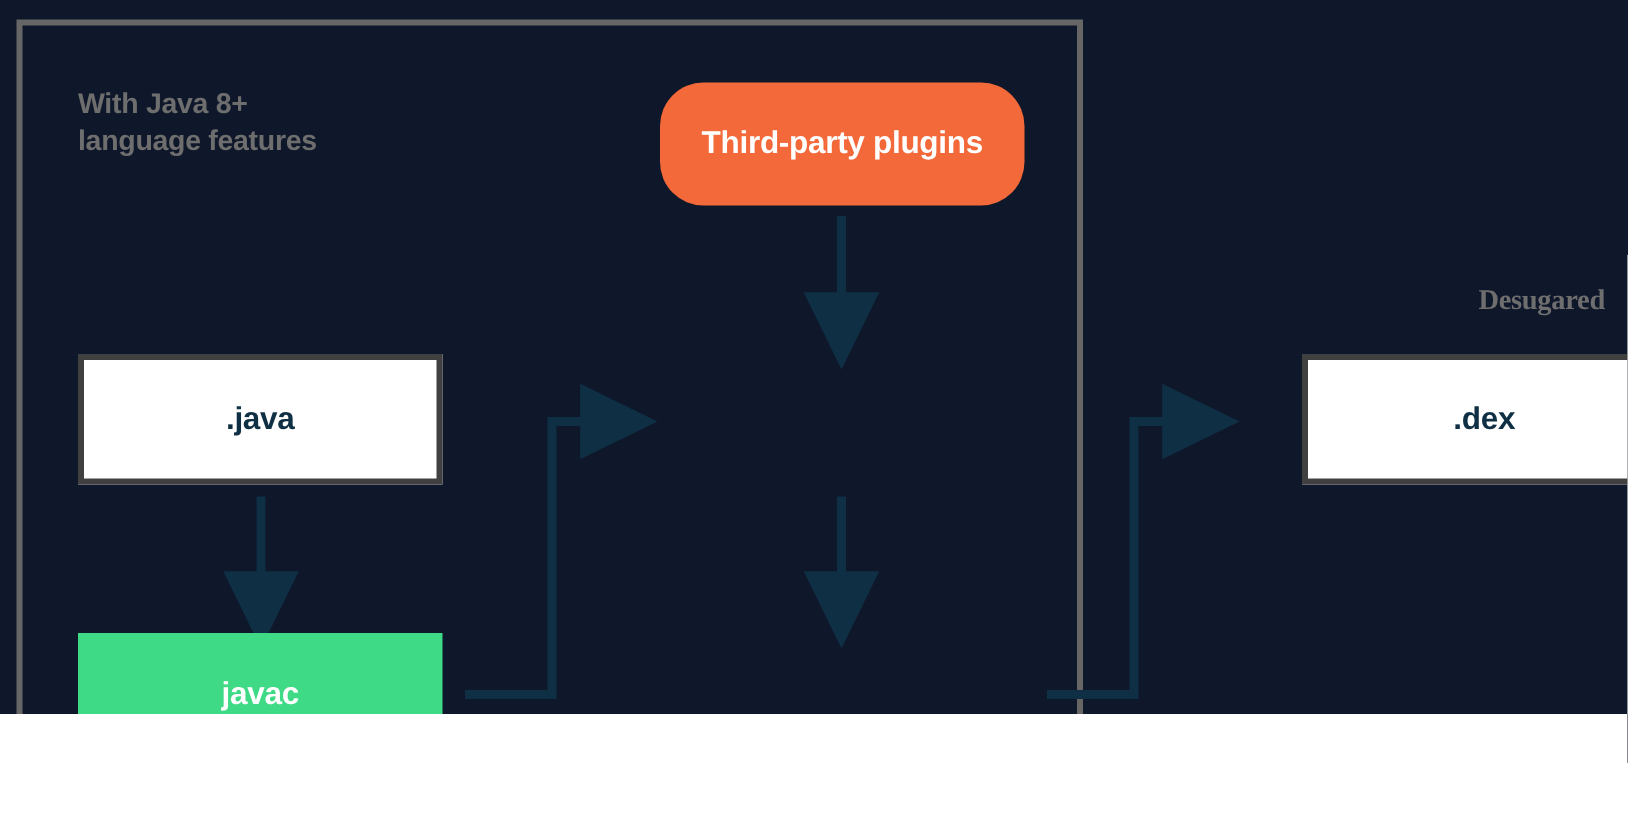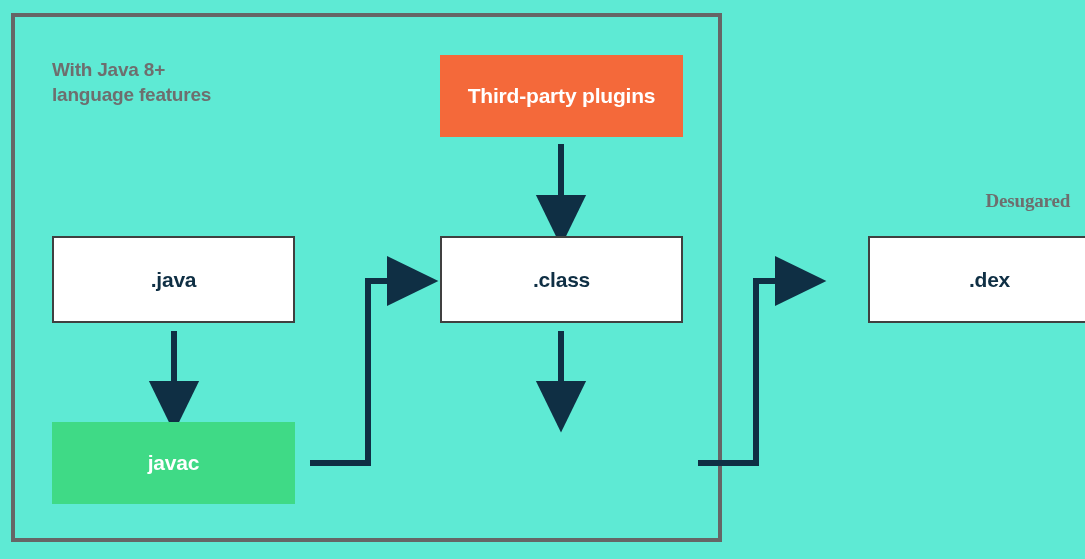--- a/index.html
+++ b/index.html
@@ -3,22 +3,22 @@
 <meta charset="utf-8">
 <style>
   html, body {
     margin: 0;
     padding: 0;
     background: #ffffff;
   }
   #diagram-root {
     position: relative;
     width: 1085px;
-    height: 559px;
-    background: #5eead4;
+    height: 476px;
+    background: #0f172a;
     font-family: "Liberation Sans", "DejaVu Sans", sans-serif;
     overflow: hidden;
   }
 
   
   .group-container {
     position: absolute;
     left: 11px;
     top: 13px;
     width: 711px;
@@ -59,40 +59,40 @@
     display: flex;
     align-items: center;
     justify-content: center;
     font-weight: bold;
     font-size: 21px;
     letter-spacing: -0.2px;
     font-stretch: condensed;
   }
   .node-outline {
     background: #ffffff;
-    border: 2px solid #404040;
+    border: 4px solid #404040;
     color: #0f2f44;
   }
   .node-filled-green {
     background: #3fda86;
     border: none;
     color: #ffffff;
   }
   .node-filled-orange {
     background: #f4693a;
     border: none;
     color: #ffffff;
   }
 
   
   .node-java    { left: 52px;  top: 236px; width: 243px; height: 87px; }
   .node-javac   { left: 52px;  top: 422px; width: 243px; height: 82px; }
   .node-class   { left: 440px; top: 236px; width: 243px; height: 87px; }
   .node-d8r8    { left: 440px; top: 422px; width: 243px; height: 82px; }
-  .node-plugins { left: 440px; top: 55px;  width: 243px; height: 82px; }
+  .node-plugins { left: 440px; top: 55px;  width: 243px; height: 82px; border-radius: 29px; }
   .node-dex     { left: 828px; top: 236px; width: 243px; height: 87px; margin-left: 40px; }
 
   
   .connectors {
     position: absolute;
     left: 0;
     top: 0;
     width: 1085px;
     height: 559px;
     pointer-events: none;
@@ -137,18 +137,17 @@
       <path d="M 698 463 L 756 463 L 756 281 L 806 281" fill="none" stroke="#0f2f44" stroke-width="6" stroke-linecap="butt" stroke-linejoin="miter" marker-end="url(#arrowhead)"></path>
     </g>
   </svg>
 
   <div class="node node-filled-orange node-plugins">Third-party plugins</div>
 
   <div class="node node-outline node-java">.java</div>
 
   <div class="node node-filled-green node-javac">javac</div>
 
-  <div class="node node-outline node-class">.class</div>
 
 
   <div class="node node-outline node-dex">.dex</div>
 
 </div>
 
 </body></html>

